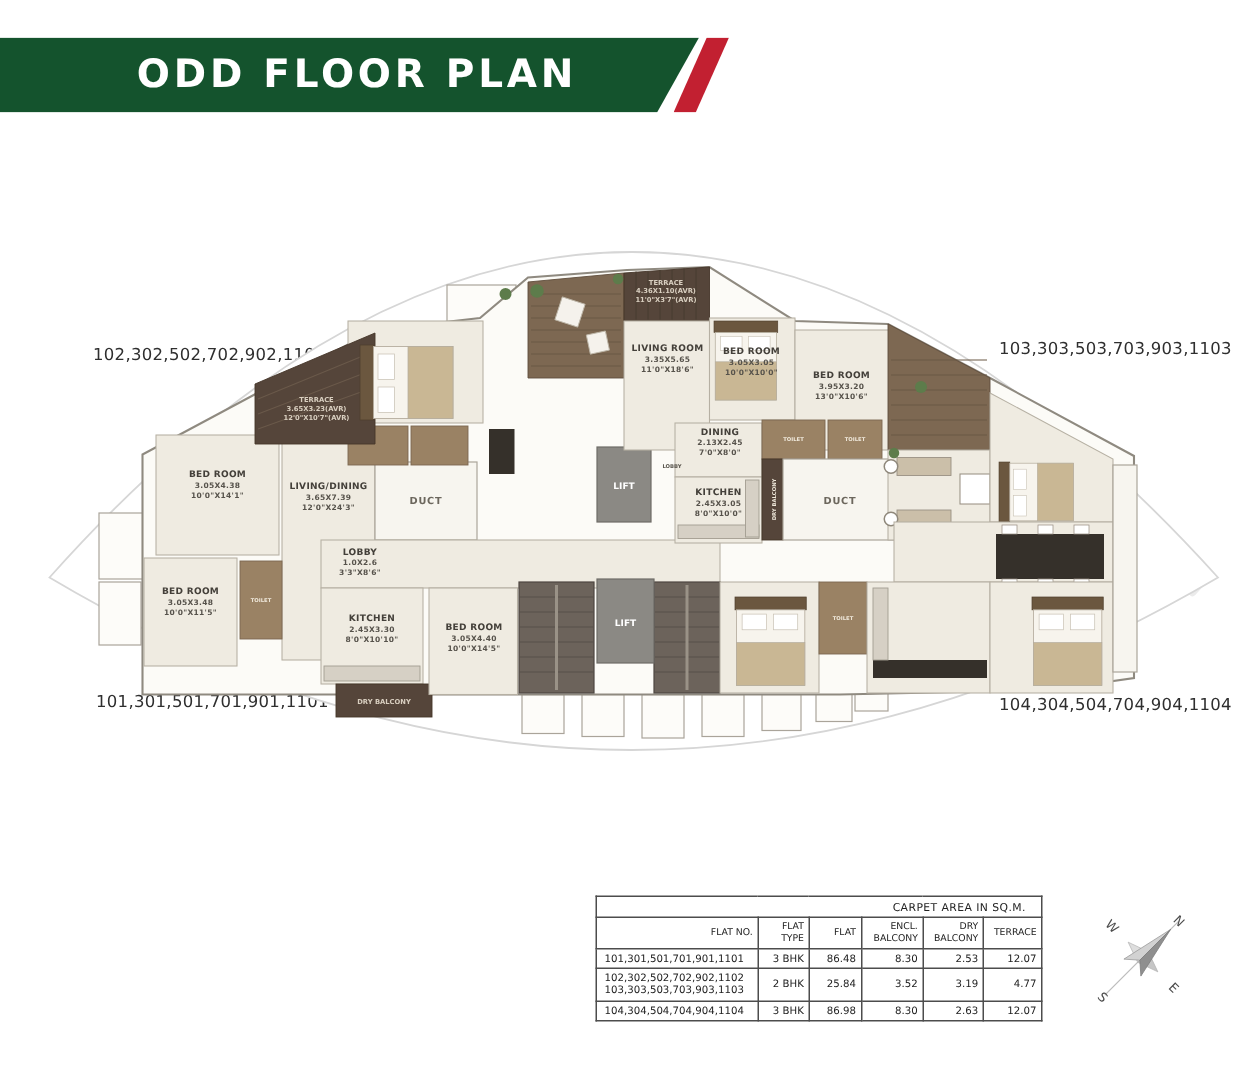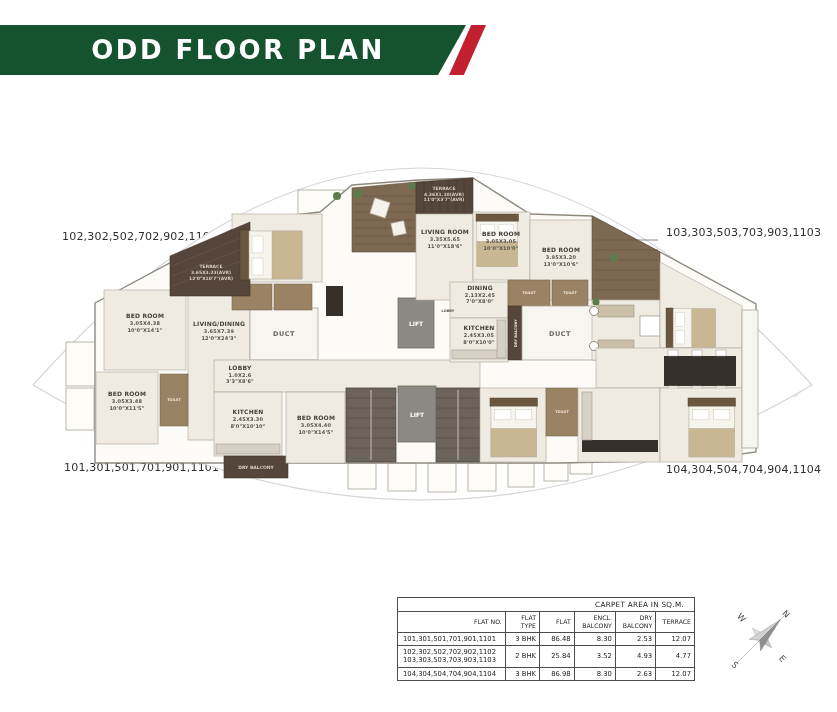--- a/index.html
+++ b/index.html
@@ -245,21 +245,21 @@
       <td>12.07</td>
     </tr>
     <tr>
       <td class="c-flatno">
         <div>102,302,502,702,902,1102</div>
         <div>103,303,503,703,903,1103</div>
       </td>
       <td>2 BHK</td>
       <td>25.84</td>
       <td>3.52</td>
-      <td>4.93</td>
+      <td>3.19</td>
       <td>4.77</td>
     </tr>
     <tr>
       <td class="c-flatno">104,304,504,704,904,1104</td>
       <td>3 BHK</td>
       <td>86.98</td>
       <td>8.30</td>
       <td>2.63</td>
       <td>12.07</td>
     </tr>

